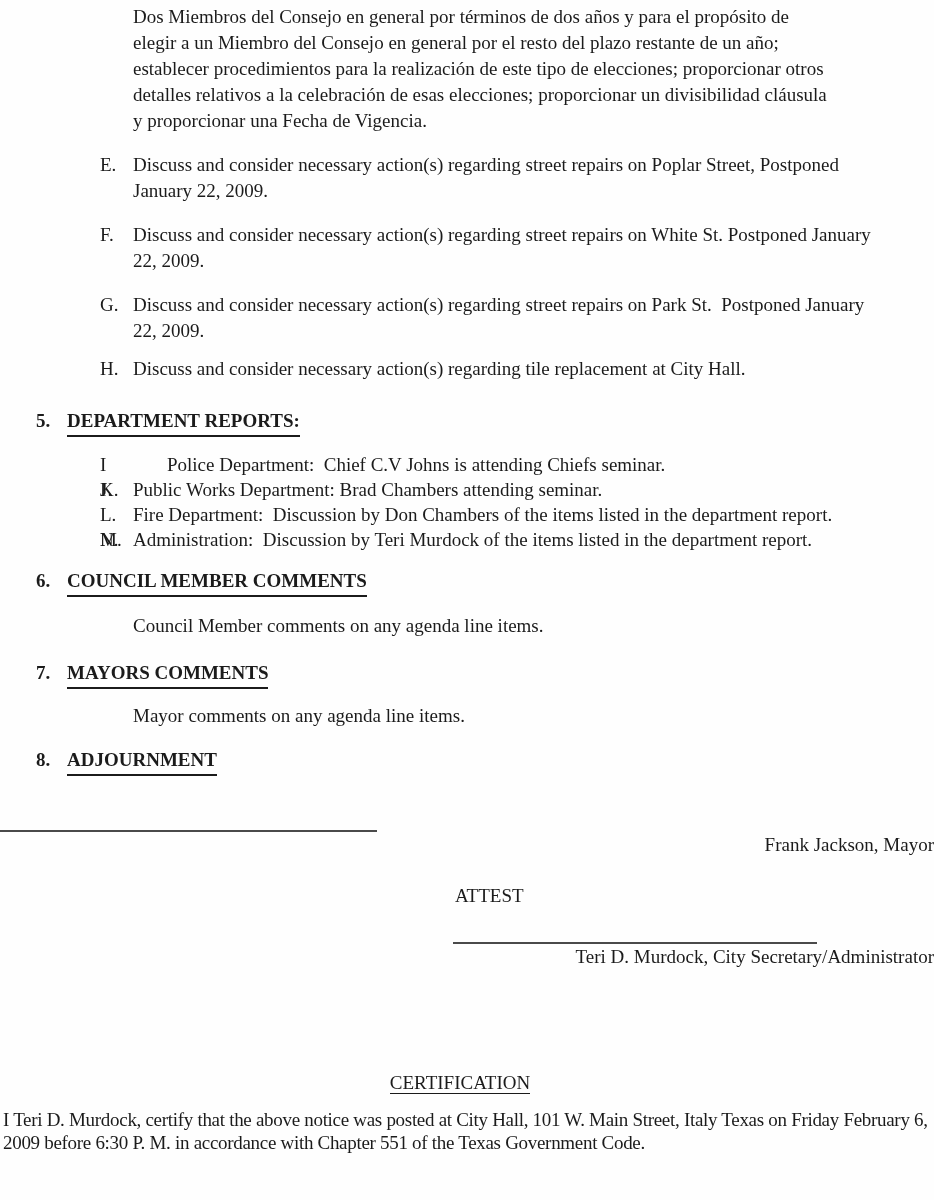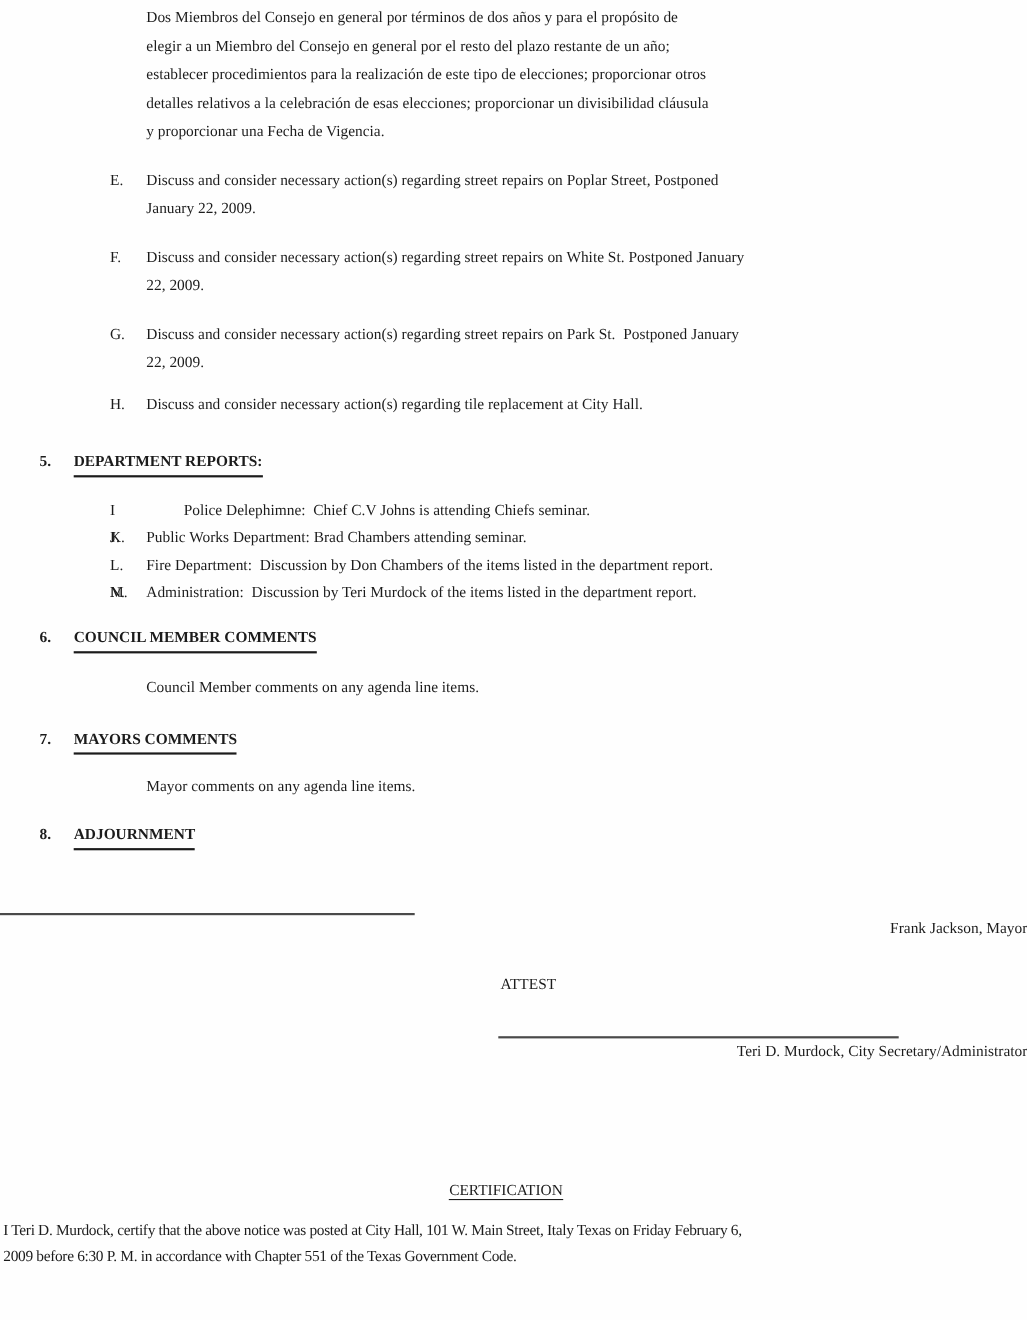--- a/index.html
+++ b/index.html
@@ -4,21 +4,21 @@
 <style>
   html, body { margin: 0; padding: 0; background: #ffffff; }
   .page {
     position: relative;
     width: 934px;
     height: 1200px;
     margin: 0;
     background: #fefefe;
     overflow: hidden;
     font-family: "Liberation Serif", "DejaVu Serif", serif;
-    font-size: 14px;
+    font-size: 19px;
     line-height: 26px;
     color: #1b1b1b;
   }
   .pre { white-space: pre-wrap; }
 
   
   .intro {
     margin: 4px 2px 0 133px;
   }
 
@@ -123,21 +123,21 @@
   </div>
 
   <div class="sec mt26">
     <span class="num">5.</span>
     <span class="title">DEPARTMENT REPORTS:</span>
   </div>
 
   <div class="reports">
     <div class="report tabbed">
       <span class="lbl">I</span>
-      <span class="txt pre">Police Delephimne:  Chief C.V Johns is attending Chiefs seminar.</span>
+      <span class="txt pre">Police Department:  Chief C.V Johns is attending Chiefs seminar.</span>
     </div>
     <div class="report">
       <span class="lbl">J.</span>
     </div>
     <div class="report">
       <span class="lbl">K.</span>
       <span class="txt pre">Public Works Department: Brad Chambers attending seminar.</span>
     </div>
     <div class="report">
       <span class="lbl">L.</span>

